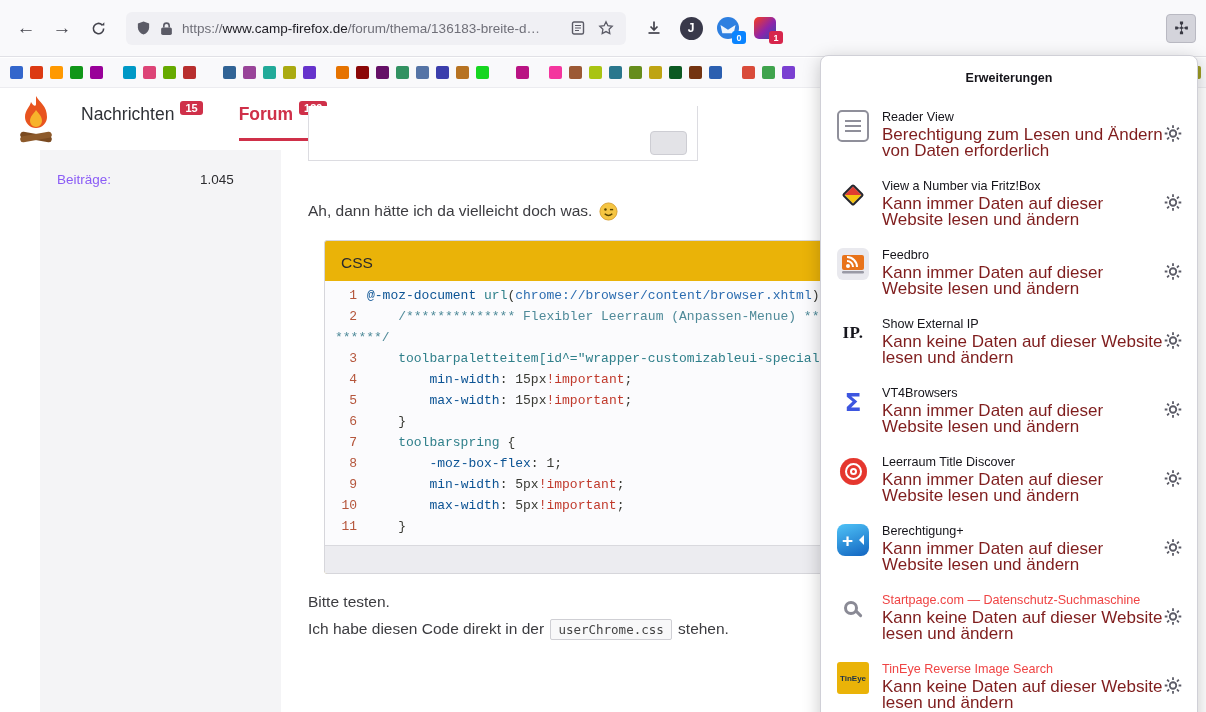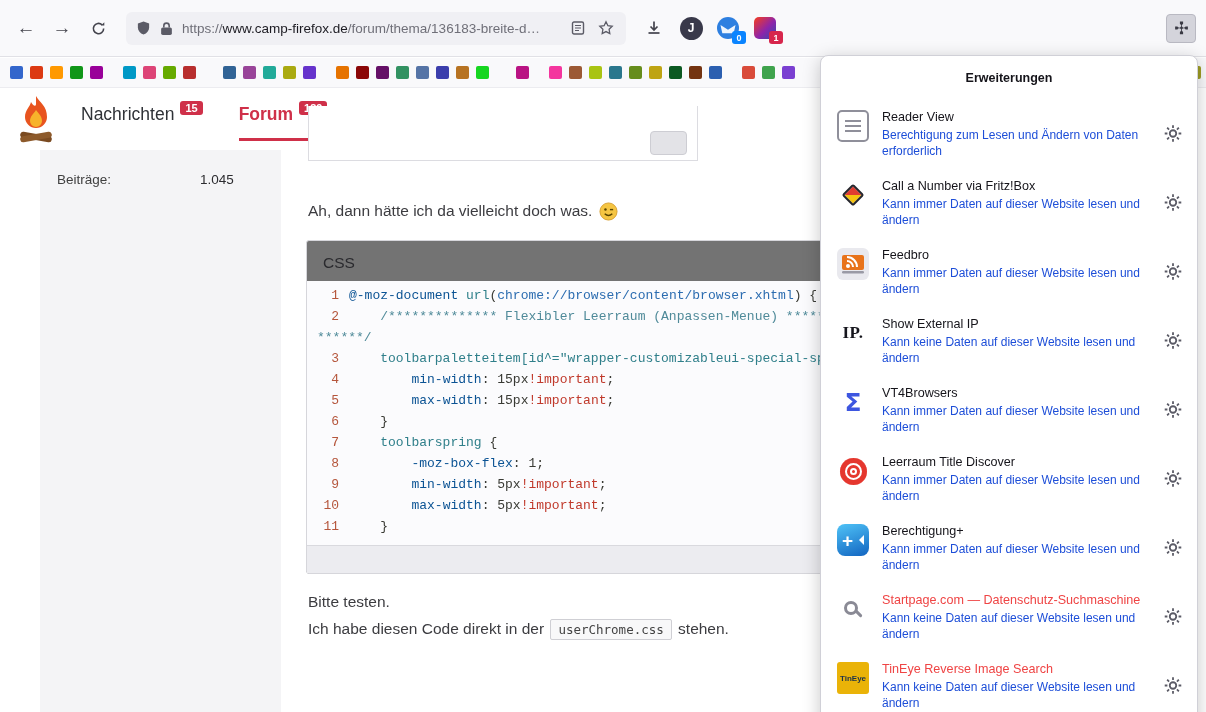--- a/index.html
+++ b/index.html
@@ -36,49 +36,49 @@
   .page{position:absolute;top:88px;left:0;right:0;bottom:0;background:#fff;z-index:1}
   .logo{position:absolute;left:16px;top:6px;width:40px;height:50px}
   .site-nav{position:absolute;left:81px;top:16px;display:flex;gap:36px;font-size:17.5px;color:#2f3237}
   .nav-item{position:relative;display:flex;align-items:center;padding-bottom:16px;cursor:pointer}
   .nav-item.active{color:var(--accent-red);font-weight:bold}
   .nav-item.active::after{content:"";position:absolute;left:0;right:0;bottom:0;height:3px;background:var(--accent-red)}
   .nav-badge{background:var(--accent-red);color:#fff;font-size:11px;font-weight:bold;border-radius:3px;padding:1px 5px;margin-left:6px;transform:translateY(-7px)}
   .chev{margin-left:6px}
 
   .sidebar{position:absolute;left:40px;top:62px;width:241px;bottom:0;background:#f4f4f6}
-  .side-label{position:absolute;left:17px;top:22px;font-size:13.5px;color:#404040}
+  .side-label{position:absolute;left:17px;top:22px;font-size:13.5px;color:#8b5cf6}
   .side-value{position:absolute;left:160px;top:22px;font-size:13.5px;color:#2c2c30}
 
   .quote-stub{position:absolute;left:308px;top:18px;width:390px;height:55px;border-left:1px solid #dcdce1;border-right:1px solid #dcdce1;border-bottom:1px solid #dcdce1;background:#fff}
   .stub-btn{position:absolute;right:10px;bottom:5px;width:37px;height:24px;background:#e3e3e7;border:1px solid #cdcdd3;border-radius:4px}
 
   .intro{position:absolute;left:308px;top:114px;font-size:15.5px;color:#3c3c40;display:flex;gap:7px}
 
-  .code-box{position:absolute;left:306px;top:152px;width:650px;border:1px solid #d6d6db;border-radius:3px;background:#737373}
+  .code-box{position:absolute;left:324px;top:152px;width:650px;border:1px solid #d6d6db;border-radius:3px;background:#eab308}
   .code-header{padding:13px 16px 9px;font-size:15.5px;color:#2a2a2e}
   .code-area{padding:4px 8px 8px 10px;background:#fbfbfd;font-family:Liberation Mono, monospace;font-size:13px;line-height:21px}
   .code-line{white-space:pre-wrap;word-break:break-all}
   .ln{display:inline-block;width:22px;text-align:right;margin-right:10px;color:var(--line-number)}
   .tok-at{color:#0b5394}.tok-fn{color:#2f808a}.tok-url{color:#2b6cb0}.tok-pu{color:#393a34}
   .tok-sel{color:#2f7f8a}.tok-prop{color:#0b5394}.tok-val{color:#393a34}.tok-imp{color:#c0392b}.tok-cm{color:#4f8a99}
   .code-footer{height:28px;background:#ececf0;border-top:1px solid #d9d9de;display:flex;justify-content:flex-end;align-items:center;padding:0 12px}
   .show-less{font-size:13px;color:#66666c;cursor:pointer}
 
   .outro{position:absolute;left:308px;top:500px;font-size:15.5px;color:#3c3c40;line-height:27px}
   .inline-code{font-family:"DejaVu Sans Mono",monospace;font-size:12.5px;color:#444;background:#f8f8f9;border:1px solid #cfcfd4;border-radius:2px;padding:2px 7px;margin:0 2px}
 
   
   .ext-panel{position:absolute;left:820px;top:55px;width:378px;height:680px;background:#fff;border:1px solid #d0d0d7;border-radius:8px;box-shadow:0 4px 18px rgba(0,0,0,.22);z-index:50;overflow:hidden}
   .panel-title{padding:15px 0 9px;text-align:center;font-size:12.5px;font-weight:bold;color:#15141a}
   .ext-list{padding:6px 0}
   .ext-item{position:relative;display:flex;gap:13px;align-items:flex-start;padding:10px 30px 10px 16px;cursor:pointer}
   .ext-name{font-size:12.6px;color:#15141a;margin-bottom:3px}
   .ext-item.muted .ext-name{color:#ef4444}
-  .ext-desc{font-size:12px;color:#1d4ed8;line-height:16px;max-width:292px}
+  .ext-desc{font-size:17px;color:#7f1d1d;line-height:16px;max-width:292px}
   .ext-gear{position:absolute;right:12px;top:50%;transform:translateY(-50%);background:none;border:none;padding:3px;cursor:pointer}
 
   .ic{width:32px;height:32px;flex:0 0 32px;border-radius:4px;display:flex;align-items:center;justify-content:center;overflow:hidden}
   .ic-reader{background:#fff;border:2px solid #8f8f9a;border-radius:5px}
   .ic-reader .rv{width:16px;height:13px;background:repeating-linear-gradient(to bottom,#8f8f9a 0 2px,transparent 2px 5px)}
   .ic-fritzbox .fz{width:16px;height:16px;transform:rotate(45deg);background:linear-gradient(135deg,#e03c31 52%,#f6c410 52%);border:2px solid #26262c;border-radius:2px}
   .ic-feedbro{background:#e9e9ee;border-radius:6px}
   .ic-ip{font-family:"Liberation Serif",serif;font-weight:bold;font-size:17px;color:#16161d;letter-spacing:.5px}
   .ic-vt{color:#3d56e0;font-size:25px;font-weight:bold;font-family:"DejaVu Sans",sans-serif}
   .ic-recordify .rec{width:27px;height:27px;border-radius:50%;background:#e5372e;box-shadow:inset 0 0 0 5px #e5372e,inset 0 0 0 7px #fff,inset 0 0 0 10px #e5372e,inset 0 0 0 12px #fff}
@@ -304,21 +304,21 @@
               <g stroke="#5b5b66" stroke-width="2">
                 <path d="M10 .8v3M10 16.2v3M.8 10h3M16.2 10h3M3.5 3.5l2.1 2.1M14.4 14.4l2.1 2.1M3.5 16.5l2.1-2.1M14.4 5.6l2.1-2.1"></path>
               </g>
             </svg></button>
         </div>
         <div class="ext-item">
           <div class="ic ic-fritzbox">
             <span class="fz"></span>
           </div>
           <div class="ext-text">
-            <div class="ext-name">Call a Number via Fritz!Box</div>
+            <div class="ext-name">View a Number via Fritz!Box</div>
             <div class="ext-desc">Kann immer Daten auf dieser Website lesen und ändern</div>
           </div>
           <button class="ext-gear"><svg width="18" height="18" viewBox="0 0 20 20">
               <circle cx="10" cy="10" r="3.6" fill="none" stroke="#5b5b66" stroke-width="2"></circle>
               <g stroke="#5b5b66" stroke-width="2">
                 <path d="M10 .8v3M10 16.2v3M.8 10h3M16.2 10h3M3.5 3.5l2.1 2.1M14.4 14.4l2.1 2.1M3.5 16.5l2.1-2.1M14.4 5.6l2.1-2.1"></path>
               </g>
             </svg></button>
         </div>
         <div class="ext-item">

